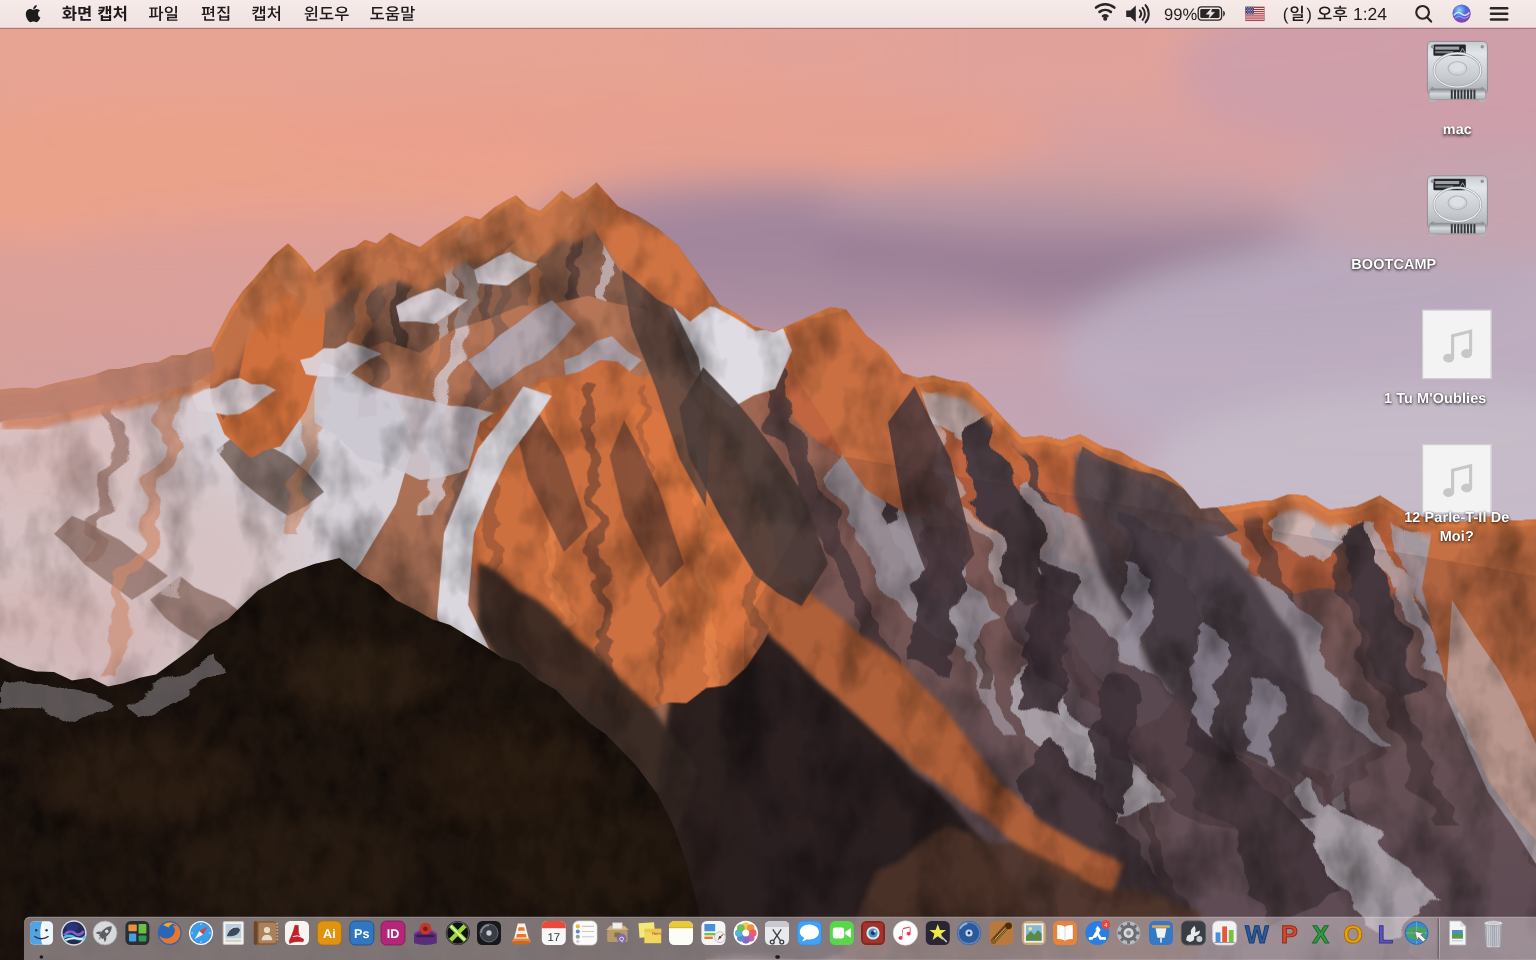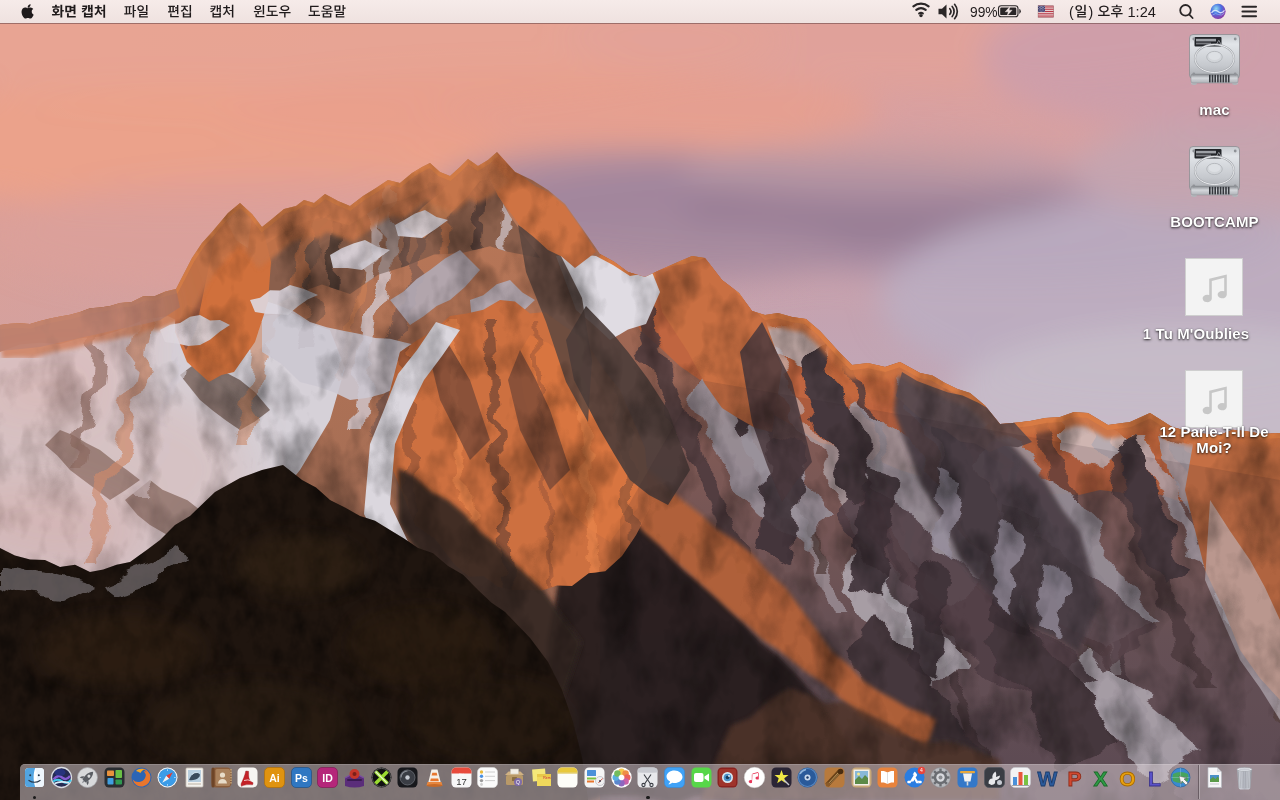--- a/index.html
+++ b/index.html
@@ -1,18 +1,18 @@
 <!DOCTYPE html>
 <html><head><meta charset="utf-8"><style>
 *{margin:0;padding:0;box-sizing:border-box}
 html,body{width:1280px;height:800px;overflow:hidden;font-family:"Liberation Sans",sans-serif}
 #desk{position:relative;width:1280px;height:584px;background:#c5aab5}
 #wp{position:absolute;left:0;top:0}
 #menubar{position:absolute;left:0;top:0;width:1280px;height:23px;background:linear-gradient(#f6ebe9,#efe2e0);box-shadow:0 1px 0 rgba(110,75,75,0.6);display:flex;align-items:center}
-.dlabel{position:absolute;color:#fff;font-weight:bold;font-size:15px;text-align:center;text-shadow:0 1px 2.5px rgba(0,0,0,0.85),0 0 1px rgba(0,0,0,0.4);letter-spacing:0.1px}
+.dlabel{position:absolute;color:#fff;font-weight:bold;font-size:12px;text-align:center;text-shadow:0 1px 2.5px rgba(0,0,0,0.85),0 0 1px rgba(0,0,0,0.4);letter-spacing:0.1px}
 #dock{position:absolute;left:20px;top:764px;width:1260px;height:36px;background:rgba(216,206,211,0.52);border-radius:5px 0 0 0;box-shadow:inset 0 0.5px 0 rgba(255,255,255,0.3)}
 .di{position:absolute;top:766px;width:23px;height:23px}
 .rdot{position:absolute;width:3.5px;height:3.5px;border-radius:50%;background:#1a1a1a;top:795.5px}
 </style></head><body>
 <div id="desk">
 <svg id="wp" width="1280" height="800" viewBox="0 0 1280 800" xmlns="http://www.w3.org/2000/svg" preserveAspectRatio="none">
 <defs>
  <linearGradient id="skyg" x1="0" y1="0" x2="0" y2="1">
    <stop offset="0" stop-color="#dda09b"></stop>
           <stop offset="0.20" stop-color="#d7a1a3"></stop>
@@ -511,21 +511,21 @@
 <path d="M30.5 12.3 l2.3-4 l2.3 4 z" fill="none" stroke="#a2a5aa" stroke-width="0.8"></path>
 <ellipse cx="28.5" cy="26.5" rx="19.5" ry="14" fill="none" stroke="#aaadb2" stroke-width="2.2"></ellipse>
 <ellipse cx="28.5" cy="26.5" rx="19.5" ry="14" fill="none" stroke="#eff1f3" stroke-width="0.9"></ellipse>
 <ellipse cx="28.5" cy="25" rx="7.8" ry="5.6" fill="#d2d5d9" stroke="#b2b5ba" stroke-width="0.9"></ellipse>
 <ellipse cx="28.5" cy="24" rx="6" ry="4" fill="#dde0e4"></ellipse>
 <circle cx="7.8" cy="7" r="1.4" fill="#8f9297"></circle>
       <circle cx="49.2" cy="7" r="1.4" fill="#8f9297"></circle>
 <circle cx="7.8" cy="42" r="1.4" fill="#8f9297"></circle>
       <circle cx="49.2" cy="42" r="1.4" fill="#8f9297"></circle>
 </svg>
-    <div class="dlabel" style="left:1166px;top:213px;width:97px">BOOTCAMP</div>
+    <div class="dlabel" style="left:1113px;top:213px;width:97px">BOOTCAMP</div>
     <svg width="58" height="58" viewBox="0 0 58 58" style="position:absolute;left:1185px;top:258px" xmlns="http://www.w3.org/2000/svg">
 <rect width="58" height="58" fill="#f3f3f3"></rect>
       <rect x="0.5" y="0.5" width="57" height="57" fill="none" stroke="#cfcfcf" stroke-width="1"></rect>
 <path d="M24.2 20.8 L41.8 16.4 L41.8 36.6 a4.6 3.7 0 1 1-2.6-3.3 L39.2 19.8 L26.8 22.9 L26.8 40.4 a4.6 3.7 0 1 1-2.6-3.3 Z" fill="#c7c7c7"></path>
 </svg>
     <div class="dlabel" style="left:1132px;top:325px;width:128px">1 Tu M'Oublies</div>
     <svg width="58" height="58" viewBox="0 0 58 58" style="position:absolute;left:1185px;top:370px" xmlns="http://www.w3.org/2000/svg">
 <rect width="58" height="58" fill="#f3f3f3"></rect>
       <rect x="0.5" y="0.5" width="57" height="57" fill="none" stroke="#cfcfcf" stroke-width="1"></rect>
 <path d="M24.2 20.8 L41.8 16.4 L41.8 36.6 a4.6 3.7 0 1 1-2.6-3.3 L39.2 19.8 L26.8 22.9 L26.8 40.4 a4.6 3.7 0 1 1-2.6-3.3 Z" fill="#c7c7c7"></path>

